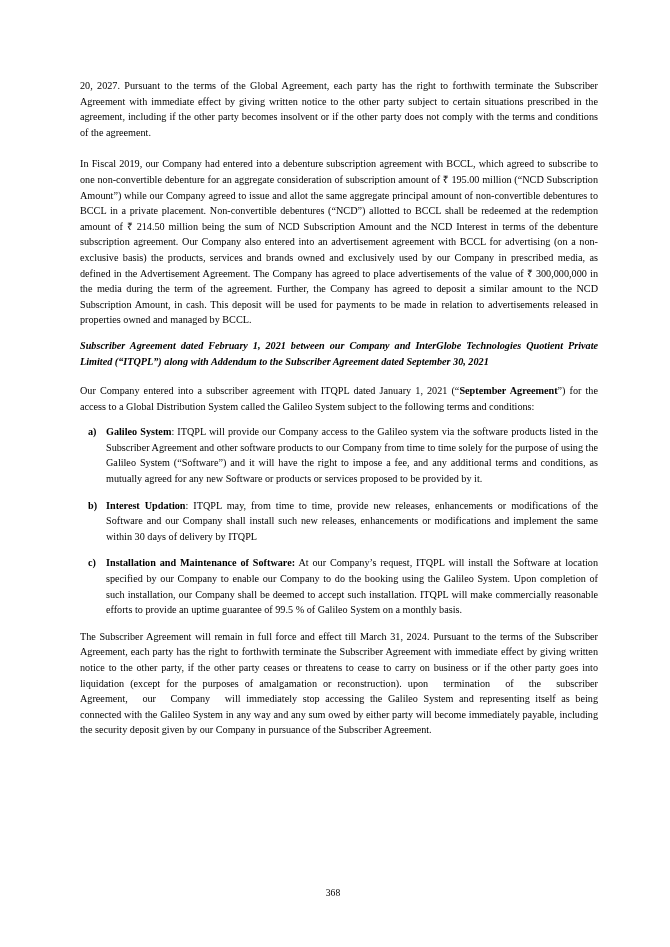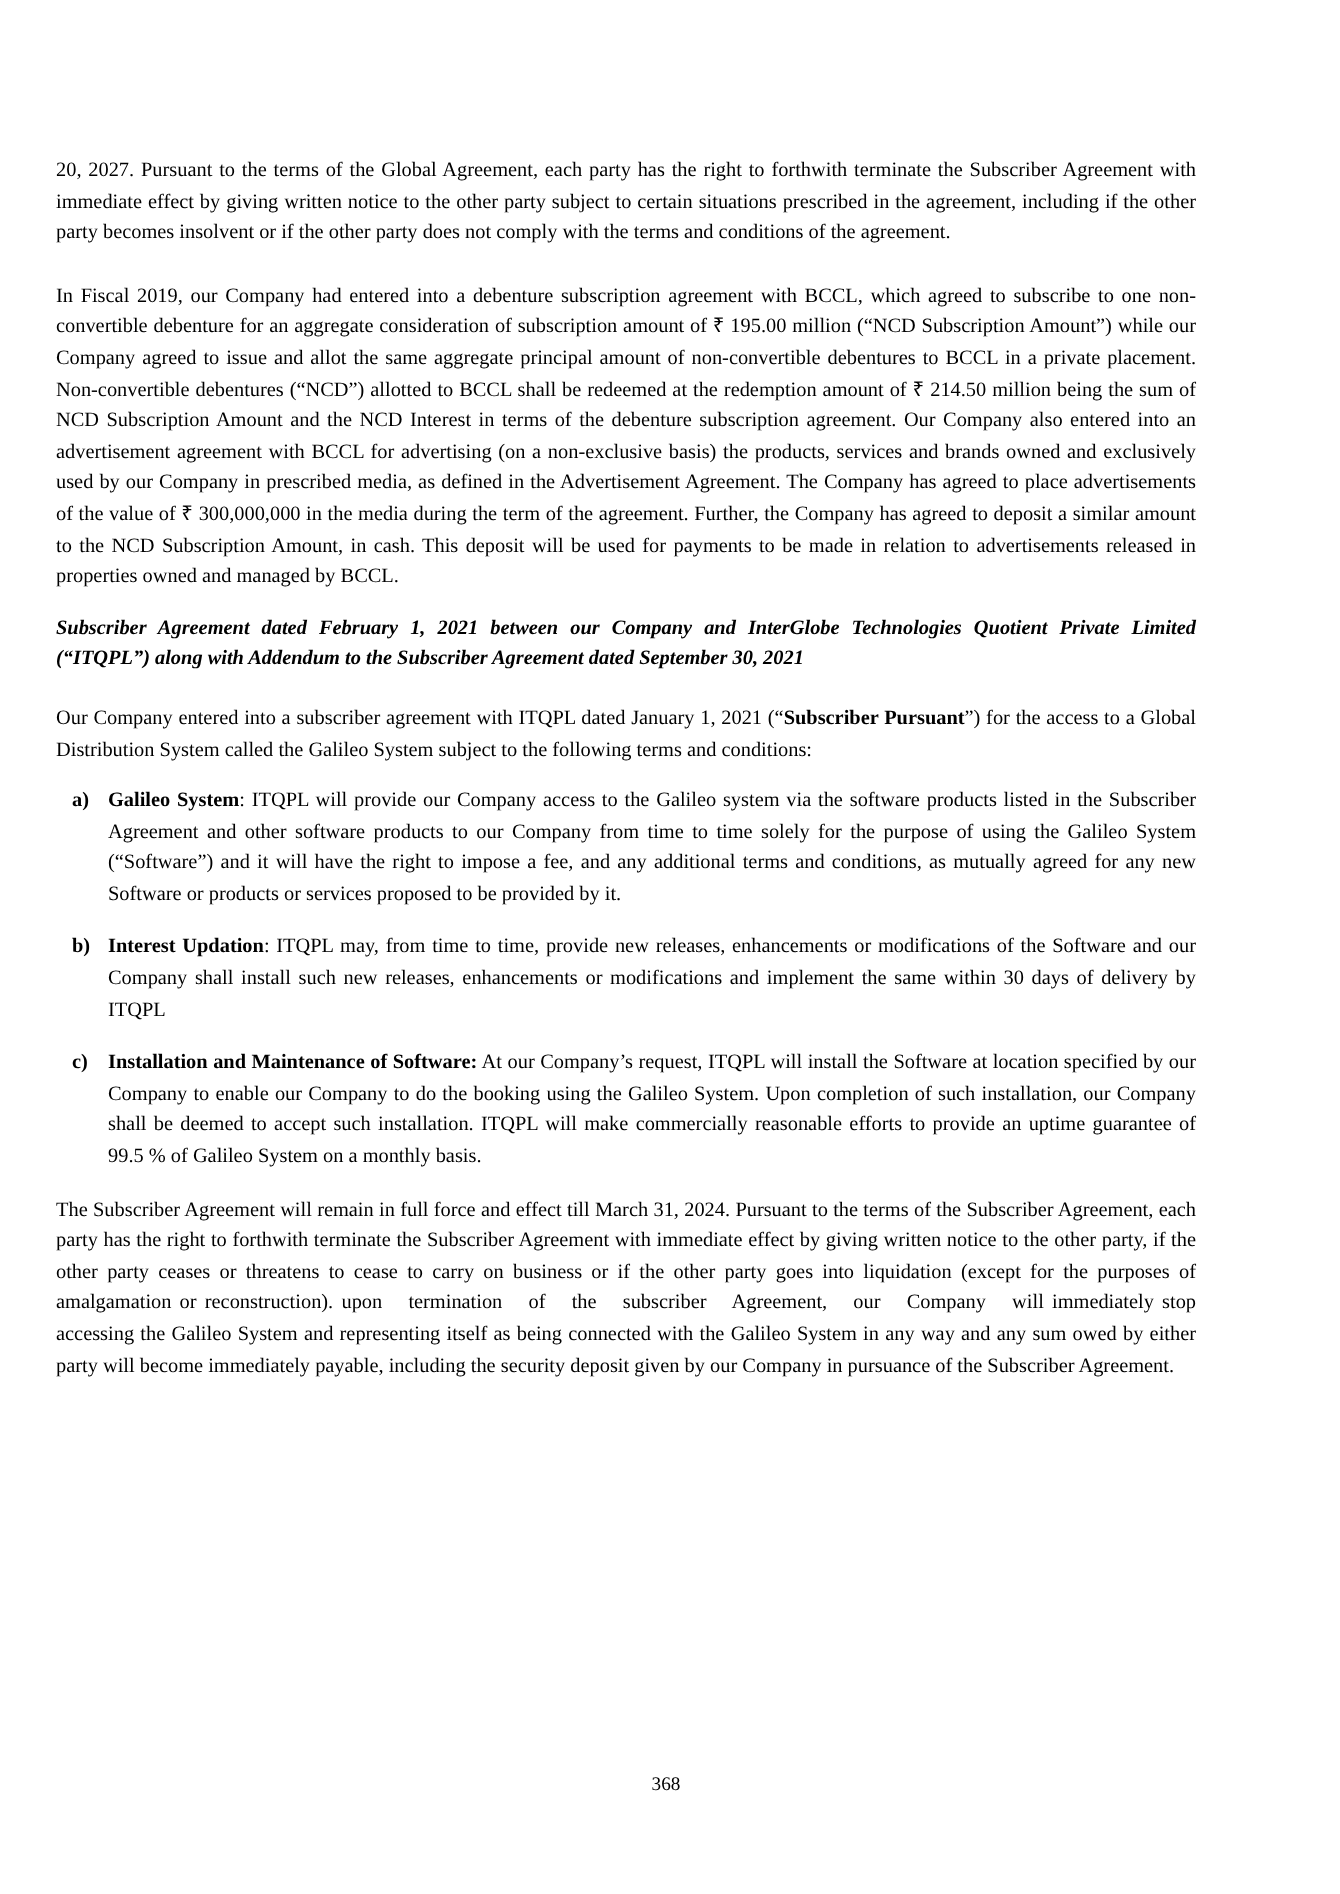--- a/index.html
+++ b/index.html
@@ -13,21 +13,21 @@
     font-family: "Liberation Serif", serif;
     color: #000000;
     position: relative;
     overflow: hidden;
   }
   .page {
     position: relative;
     width: 670px;
     height: 947px;
     box-sizing: border-box;
-    padding: 78px 72px 40px 28px;
+    padding: 78px 72px 40px 80px;
   }
   p {
     margin: 0 0 10px 0;
     font-size: 10.2px;
     line-height: 15.6px;
     text-align: justify;
     text-justify: inter-word;
   }
   .para-top {
     margin-bottom: 16px;
@@ -92,21 +92,21 @@
 
 <div class="page">
 
   <p class="para-top">20, 2027. Pursuant to the terms of the Global Agreement, each party has the right to forthwith terminate the Subscriber Agreement with immediate effect by giving written notice to the other party subject to certain situations prescribed in the agreement, including if the other party becomes insolvent or if the other party does not comply with the terms and conditions of the agreement.</p>
 
 
   <p>In Fiscal 2019, our Company had entered into a debenture subscription agreement with BCCL, which agreed to subscribe to one non-convertible debenture for an aggregate consideration of subscription amount of ₹ 195.00 million (“NCD Subscription Amount”) while our Company agreed to issue and allot the same aggregate principal amount of non-convertible debentures to BCCL in a private placement. Non-convertible debentures (“NCD”) allotted to BCCL shall be redeemed at the redemption amount of ₹ 214.50 million being the sum of NCD Subscription Amount and the NCD Interest in terms of the debenture subscription agreement. Our Company also entered into an advertisement agreement with BCCL for advertising (on a non-exclusive basis) the products, services and brands owned and exclusively used by our Company in prescribed media, as defined in the Advertisement Agreement. The Company has agreed to place advertisements of the value of ₹ 300,000,000 in the media during the term of the agreement. Further, the Company has agreed to deposit a similar amount to the NCD Subscription Amount, in cash. This deposit will be used for payments to be made in relation to advertisements released in properties owned and managed by BCCL.</p>
 
   <p class="heading" style="margin-top:2px;">Subscriber Agreement dated February 1, 2021 between our Company and InterGlobe Technologies Quotient Private Limited (“ITQPL”) along with Addendum to the Subscriber Agreement dated September 30, 2021</p>
 
-  <p><span>Our Company entered into a subscriber agreement with ITQPL dated January 1, 2021 (“</span><b>Subscriber Pursuant</b><span>”) for the access to a Global Distribution System called the Galileo System subject to the following terms and conditions:</span></p>
+  <p><span>Our Company entered into a subscriber agreement with ITQPL dated January 1, 2021 (“</span><b>September Agreement</b><span>”) for the access to a Global Distribution System called the Galileo System subject to the following terms and conditions:</span></p>
 
   <div class="list">
 
     <div class="list-item">
       <div class="list-marker">a)</div>
       <div class="list-body"><b>Galileo System</b><span>: ITQPL will provide our Company access to the Galileo system via the software products listed in the Subscriber Agreement and other software products to our Company from time to time solely for the purpose of using the Galileo System (“Software”) and it will have the right to impose a fee, and any additional terms and conditions, as mutually agreed for any new Software or products or services proposed to be provided by it.</span></div>
     </div>
 
     <div class="list-item">
       <div class="list-marker">b)</div>

